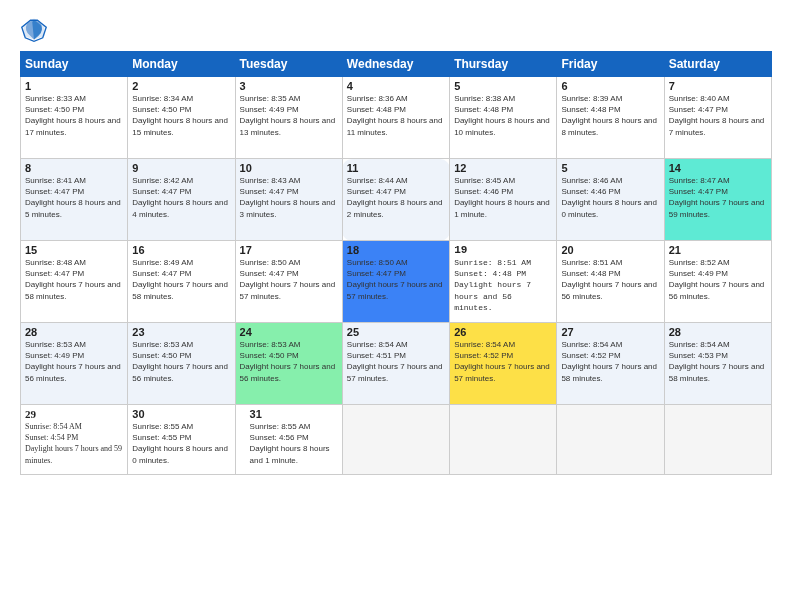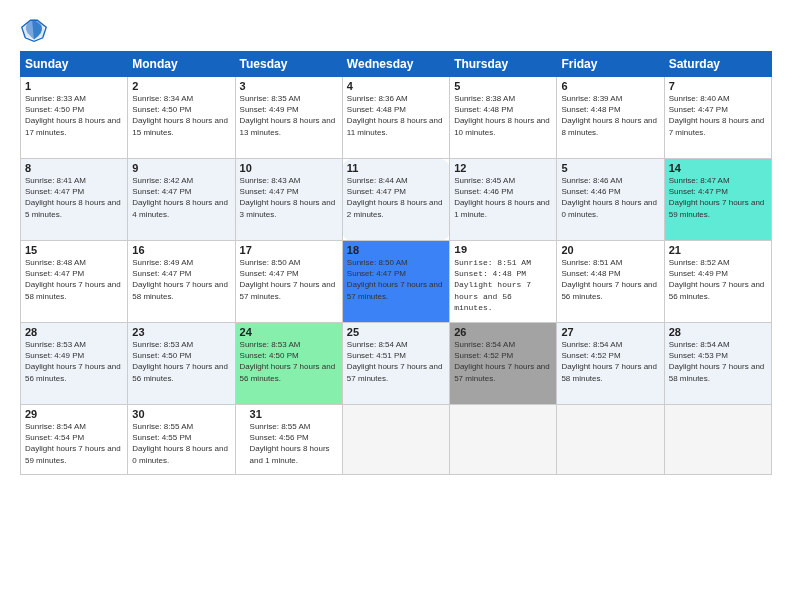--- a/index.html
+++ b/index.html
@@ -231,35 +231,35 @@
             <div class="day-info">Sunrise: 8:53 AM<br>Sunset: 4:50 PM<br>Daylight hours 7 hours and 56 minutes.</div>
           </td>
           <td style="background: #86efac;">
             <span class="day-num">24</span>
             <div class="day-info">Sunrise: 8:53 AM<br>Sunset: 4:50 PM<br>Daylight hours 7 hours and 56 minutes.</div>
           </td>
           <td style="background: rgb(238, 243, 250);">
             <span class="day-num">25</span>
             <div class="day-info">Sunrise: 8:54 AM<br>Sunset: 4:51 PM<br>Daylight hours 7 hours and 57 minutes.</div>
           </td>
-          <td style="background: #a3a3a3; margin-top: 28px;">
+          <td style="background: #fde047; margin-top: 28px;">
             <span class="day-num">26</span>
             <div class="day-info">Sunrise: 8:54 AM<br>Sunset: 4:52 PM<br>Daylight hours 7 hours and 57 minutes.</div>
           </td>
           <td style="background: rgb(238, 243, 250);">
             <span class="day-num">27</span>
             <div class="day-info">Sunrise: 8:54 AM<br>Sunset: 4:52 PM<br>Daylight hours 7 hours and 58 minutes.</div>
           </td>
           <td style="background: rgb(238, 243, 250);">
             <span class="day-num">28</span>
             <div class="day-info">Sunrise: 8:54 AM<br>Sunset: 4:53 PM<br>Daylight hours 7 hours and 58 minutes.</div>
           </td>
         </tr>
         <tr>
-          <td style="background: rgb(255, 255, 255);">
+          <td style="background: rgb(255, 255, 255); font-family: Liberation Serif, serif;">
             <span class="day-num">29</span>
             <div class="day-info">Sunrise: 8:54 AM<br>Sunset: 4:54 PM<br>Daylight hours 7 hours and 59 minutes.</div>
           </td>
           <td style="background: rgb(255, 255, 255);">
             <span class="day-num">30</span>
             <div class="day-info">Sunrise: 8:55 AM<br>Sunset: 4:55 PM<br>Daylight hours 8 hours and 0 minutes.</div>
           </td>
           <td style="background: rgb(255, 255, 255); padding-left: 14px;">
             <span class="day-num">31</span>
             <div class="day-info">Sunrise: 8:55 AM<br>Sunset: 4:56 PM<br>Daylight hours 8 hours and 1 minute.</div>

